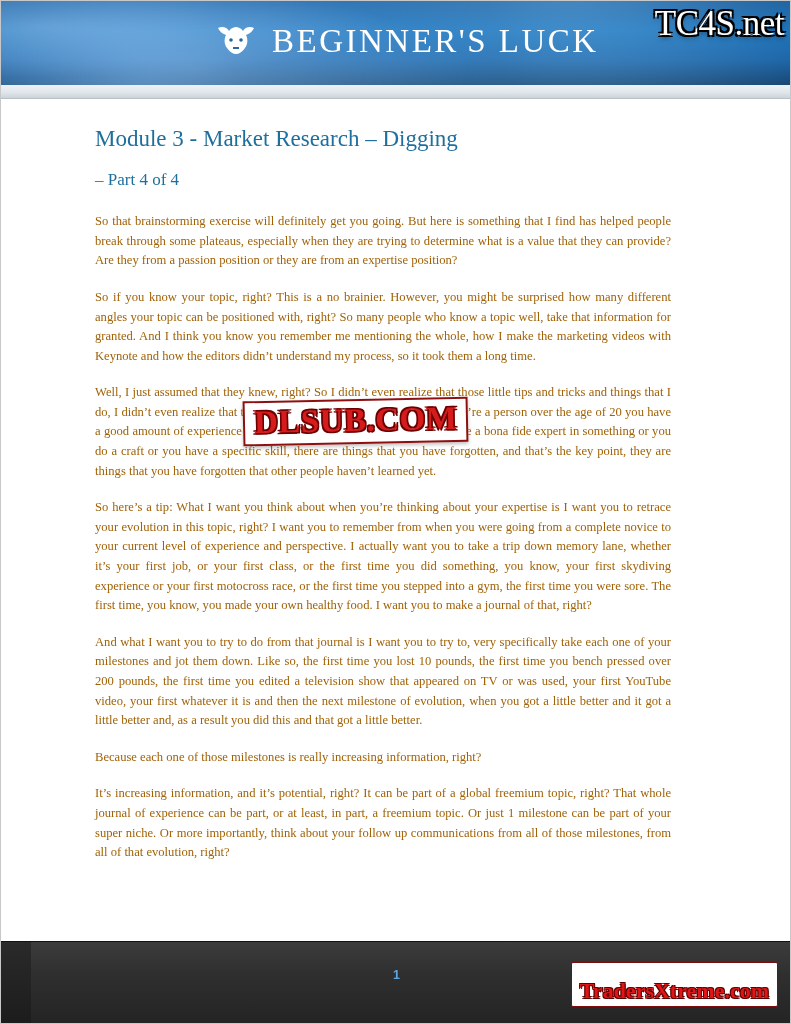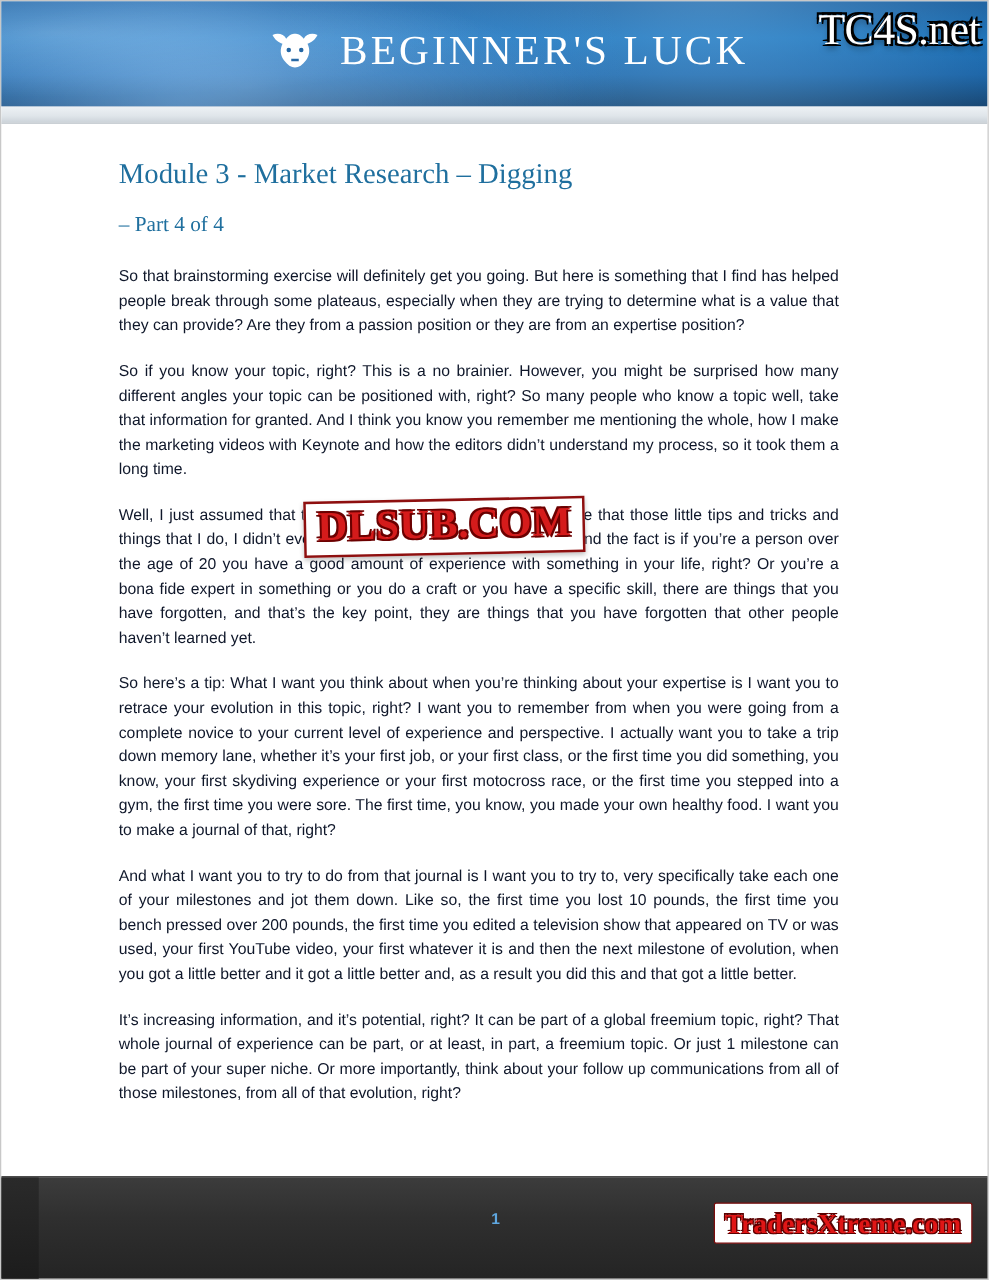--- a/index.html
+++ b/index.html
@@ -125,25 +125,26 @@
   .doc-subtitle {
     color: #1f6f9e;
     font-family: "Liberation Serif", serif;
     font-size: 17px;
     font-weight: 400;
     margin: 16px 0 22px 0;
     line-height: 1.2;
   }
 
   .body-text p {
-    color: #0f172a;
+    color: #a16207;
     font-size: 12.6px;
     line-height: 19.6px;
     text-align: justify;
     margin: 0 4px 17px 0;
+    font-family: Liberation Serif, serif;
   }
 
   
   .watermark {
     position: absolute;
     left: 242px;
     top: 398px;
     transform: rotate(-1.2deg);
     font-family: "Liberation Serif", serif;
     font-weight: bold;
@@ -189,21 +190,21 @@
   .footer-stamp {
     position: absolute;
     right: 14px;
     top: 20px;
     font-family: "Liberation Serif", serif;
     font-weight: bold;
     font-size: 22px;
     color: #e01616;
     background: #ffffff;
     border: 1px solid #7a0c0c;
-    padding: 3px 8px 2px 8px;
+    padding: 15px 8px 2px 8px;
     border-radius: 2px;
     text-shadow: -1px -1px 0 #5c0000, 1px -1px 0 #5c0000, -1px 1px 0 #5c0000, 1px 1px 0 #5c0000;
     white-space: nowrap;
   }
 </style>
 </head>
 <body>
 
 <div class="page">
 
@@ -229,20 +230,21 @@
   <div class="content">
     <h1 class="doc-title">Module 3 - Market Research – Digging</h1>
     <div class="doc-subtitle">– Part 4 of 4</div>
 
     <div class="body-text">
       <p>So that brainstorming exercise will definitely get you going. But here is something that I find has helped people break through some plateaus, especially when they are trying to determine what is a value that they can provide? Are they from a passion position or they are from an expertise position?</p>
       <p>So if you know your topic, right? This is a no brainier. However, you might be surprised how many different angles your topic can be positioned with, right? So many people who know a topic well, take that information for granted. And I think you know you remember me mentioning the whole, how I make the marketing videos with Keynote and how the editors didn’t understand my process, so it took them a long time.</p>
       <p>Well, I just assumed that they knew, right? So I didn’t even realize that those little tips and tricks and things that I do, I didn’t even realize that they would have value. And the fact is if you’re a person over the age of 20 you have a good amount of experience with something in your life, right? Or you’re a bona fide expert in something or you do a craft or you have a specific skill, there are things that you have forgotten, and that’s the key point, they are things that you have forgotten that other people haven’t learned yet.</p>
       <p>So here’s a tip: What I want you think about when you’re thinking about your expertise is I want you to retrace your evolution in this topic, right? I want you to remember from when you were going from a complete novice to your current level of experience and perspective. I actually want you to take a trip down memory lane, whether it’s your first job, or your first class, or the first time you did something, you know, your first skydiving experience or your first motocross race, or the first time you stepped into a gym, the first time you were sore. The first time, you know, you made your own healthy food. I want you to make a journal of that, right?</p>
       <p>And what I want you to try to do from that journal is I want you to try to, very specifically take each one of your milestones and jot them down. Like so, the first time you lost 10 pounds, the first time you bench pressed over 200 pounds, the first time you edited a television show that appeared on TV or was used, your first YouTube video, your first whatever it is and then the next milestone of evolution, when you got a little better and it got a little better and, as a result you did this and that got a little better.</p>
+      <p>Because each one of those milestones is really increasing information, right?</p>
       <p>It’s increasing information, and it’s potential, right? It can be part of a global freemium topic, right? That whole journal of experience can be part, or at least, in part, a freemium topic. Or just 1 milestone can be part of your super niche. Or more importantly, think about your follow up communications from all of those milestones, from all of that evolution, right?</p>
     </div>
   </div>
 
   <div class="watermark">DLSUB.COM</div>
 
   <div class="footer">
     <div class="footer-left-tab"></div>
     <div class="page-number">1</div>
     <div class="footer-stamp">TradersXtreme.com</div>

